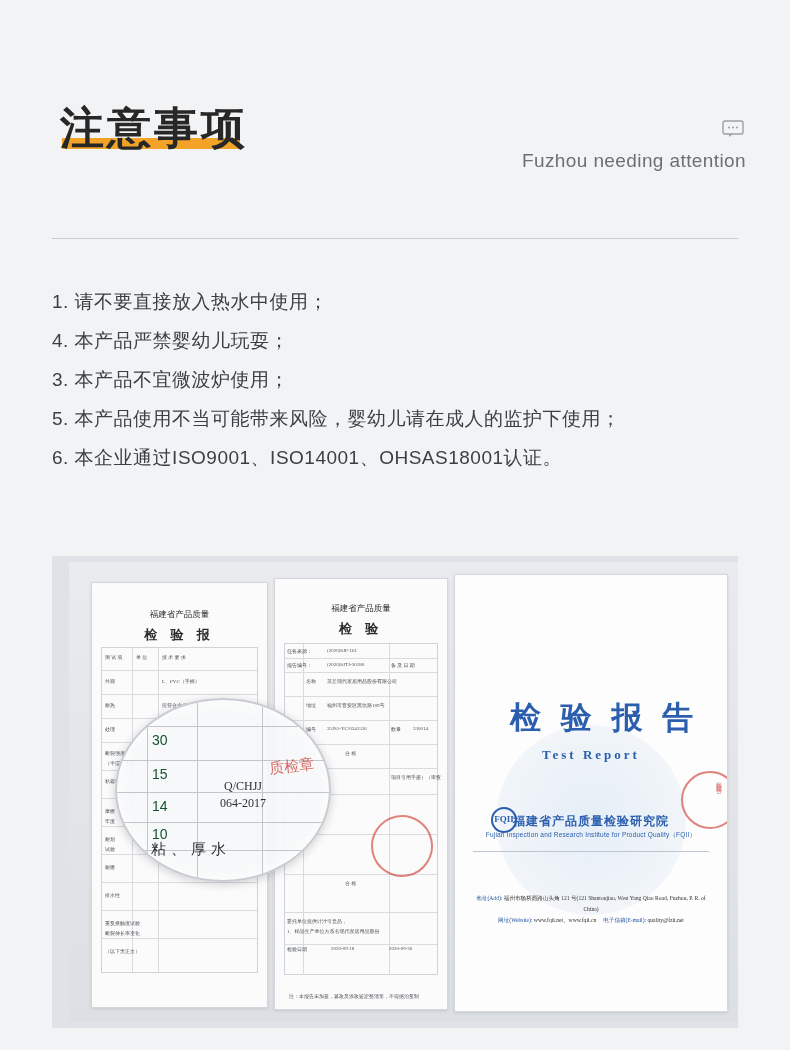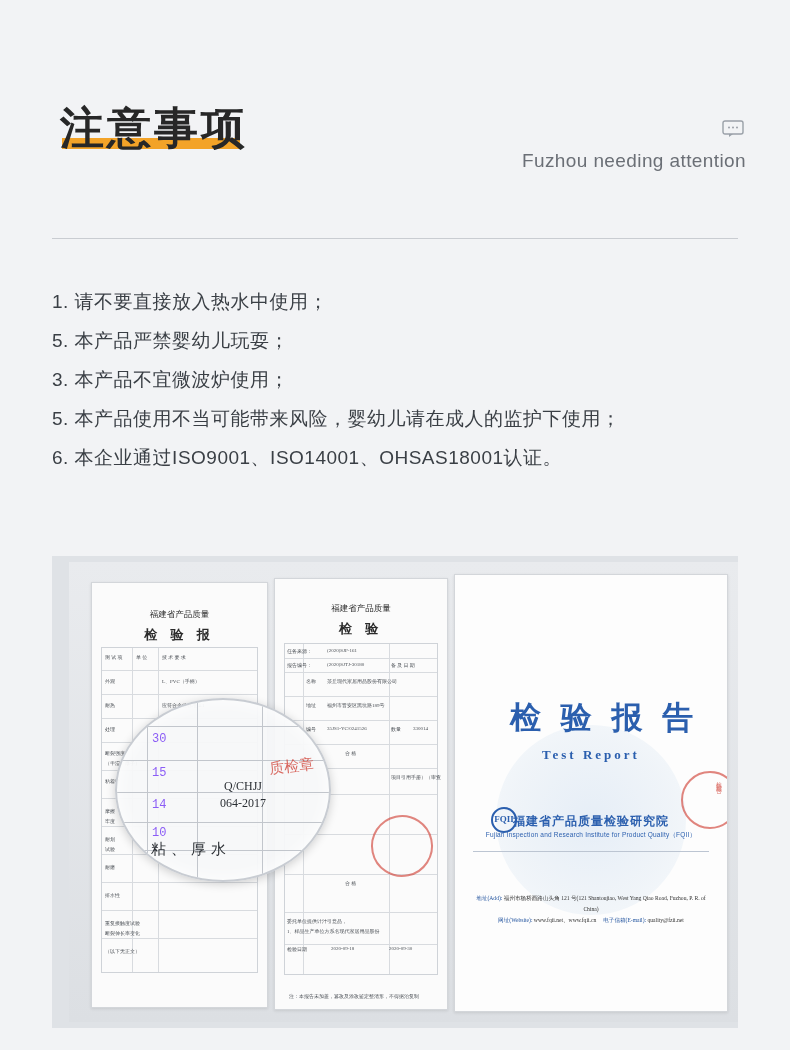--- a/index.html
+++ b/index.html
@@ -298,23 +298,23 @@
     top: 0; bottom: 0;
     border-left: 1px solid #c2c6cc;
   }
   .mag-grid-h {
     position: absolute;
     left: 0; right: 0;
     border-top: 1px solid #c2c6cc;
   }
   .mag-num {
     position: absolute;
-    font-size: 12px;
-    color: #8b5cf6;
-    font-family: Liberation Mono, monospace;
+    font-size: 14px;
+    color: #14532d;
+    font-family: Liberation Sans, sans-serif;
   }
   .mag-code {
     position: absolute;
     left: 88px;
     top: 78px;
     width: 76px;
     text-align: center;
     font-size: 12px;
     line-height: 17px;
     color: #2b2f34;
@@ -363,21 +363,21 @@
       <polygon points="7,14 7,17 11,14" fill="#9aa0a8"></polygon>
       <circle cx="7" cy="7.5" r="1" fill="#9aa0a8"></circle>
       <circle cx="11" cy="7.5" r="1" fill="#9aa0a8"></circle>
       <circle cx="15" cy="7.5" r="1" fill="#9aa0a8"></circle>
     </svg>
   </div>
   <div class="divider"></div>
 
   <div class="list">
     <div class="list-item">1. 请不要直接放入热水中使用；</div>
-    <div class="list-item">5. 本产品严禁婴幼儿玩耍；</div>
+    <div class="list-item">4. 本产品严禁婴幼儿玩耍；</div>
     <div class="list-item">3. 本产品不宜微波炉使用；</div>
     <div class="list-item">5. 本产品使用不当可能带来风险，婴幼儿请在成人的监护下使用；</div>
     <div class="list-item">6. 本企业通过ISO9001、ISO14001、OHSAS18001认证。</div>
   </div>
 
   <div class="photo">
     <div class="photo-inner">
 
       <div class="doc doc1">
         <div class="doc-head">

